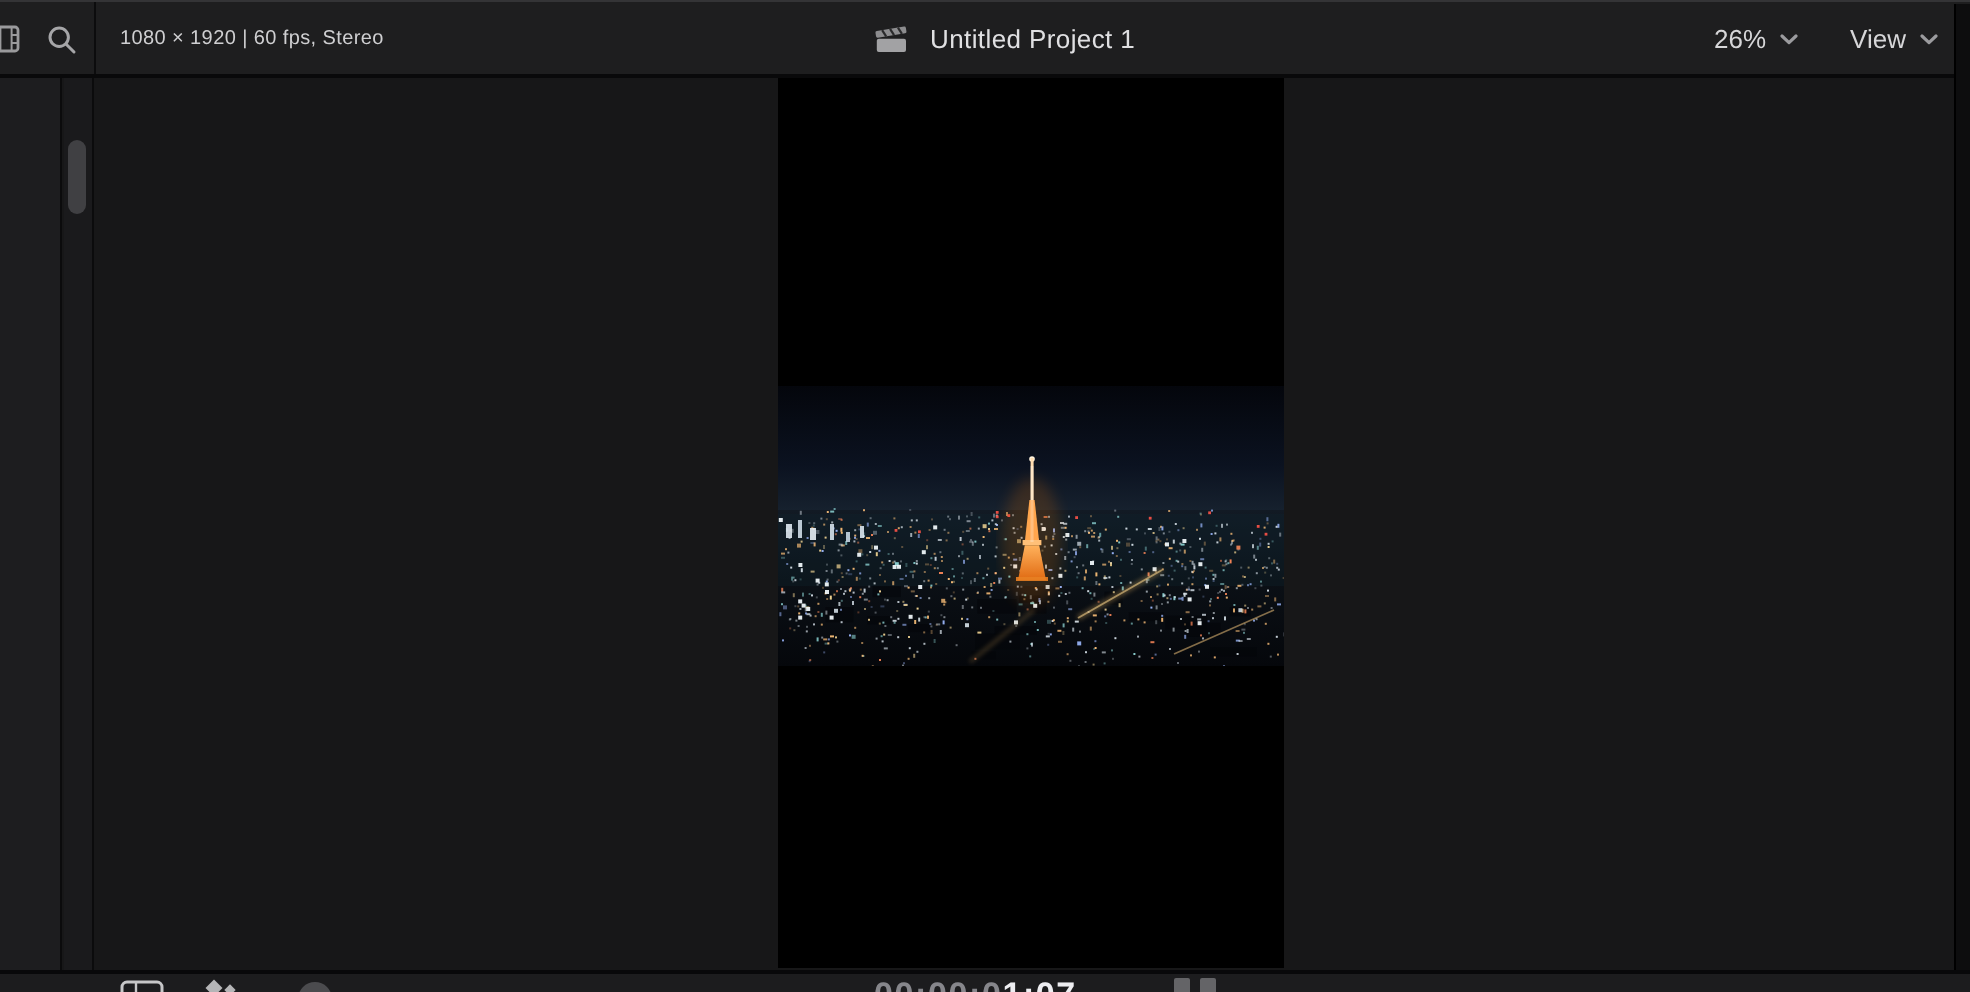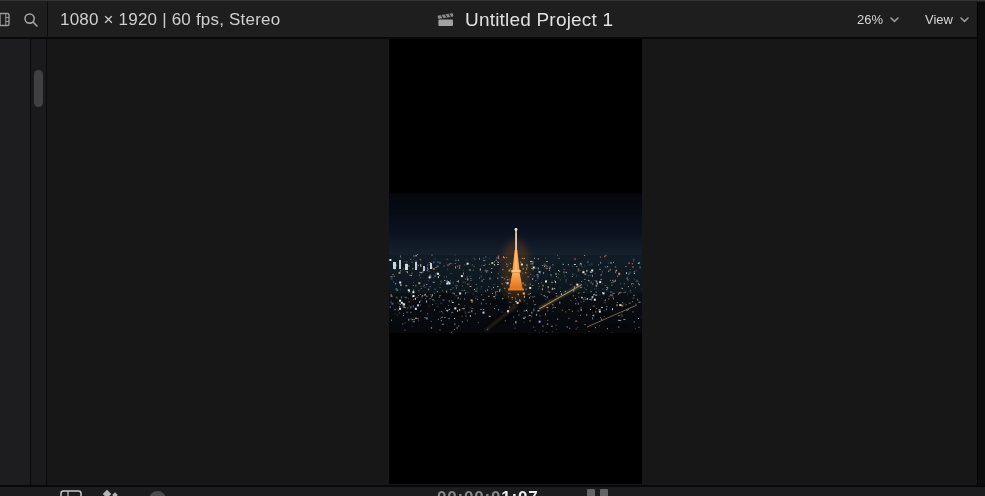--- a/index.html
+++ b/index.html
@@ -11,22 +11,22 @@
     -webkit-font-smoothing:antialiased;
     user-select:none;
   }
   
   .header{
     position:absolute;left:0;top:0;width:985px;height:37px;
     background:#1e1e1f;border-top:1px solid #343436;
   }
   .header-sep{position:absolute;left:0;top:37px;width:985px;height:2px;background:#09090a;}
   .hdr-item{position:absolute;top:0;height:37px;display:flex;align-items:center;}
-  .hdr-text{font-size:17px;color:#cfcfd1;letter-spacing:.2px;white-space:nowrap;}
-  .hdr-title{font-size:19px;color:#e0e0e2;letter-spacing:.2px;white-space:nowrap;}
+  .hdr-text{font-size:10px;color:#cfcfd1;letter-spacing:.2px;white-space:nowrap;}
+  .hdr-title{font-size:13px;color:#e0e0e2;letter-spacing:.2px;white-space:nowrap;}
   .hdr-divider{position:absolute;left:47px;top:0;width:1px;height:37px;background:#0c0c0d;}
   .iconbtn{display:flex;align-items:center;justify-content:center;background:none;border:none;padding:0;cursor:default;}
   .hdr-right{position:absolute;right:16px;top:0;height:37px;display:flex;align-items:center;gap:26px;}
   .dropdown{display:flex;align-items:center;gap:7px;background:none;border:none;padding:0;}
   .dropdown .lbl{font-size:13px;color:#d6d6d8;}
   
   .left-rail{position:absolute;left:0;top:39px;width:31px;height:446px;background:#1d1d1f;border-right:1px solid #0b0b0c;}
   .scroll-gutter{position:absolute;left:32px;top:39px;width:15px;height:446px;background:#1a1a1c;border-right:1px solid #0b0b0c;}
   .scroll-thumb{position:absolute;left:2px;top:31px;width:9px;height:37px;border-radius:5px;background:#404043;}
   

